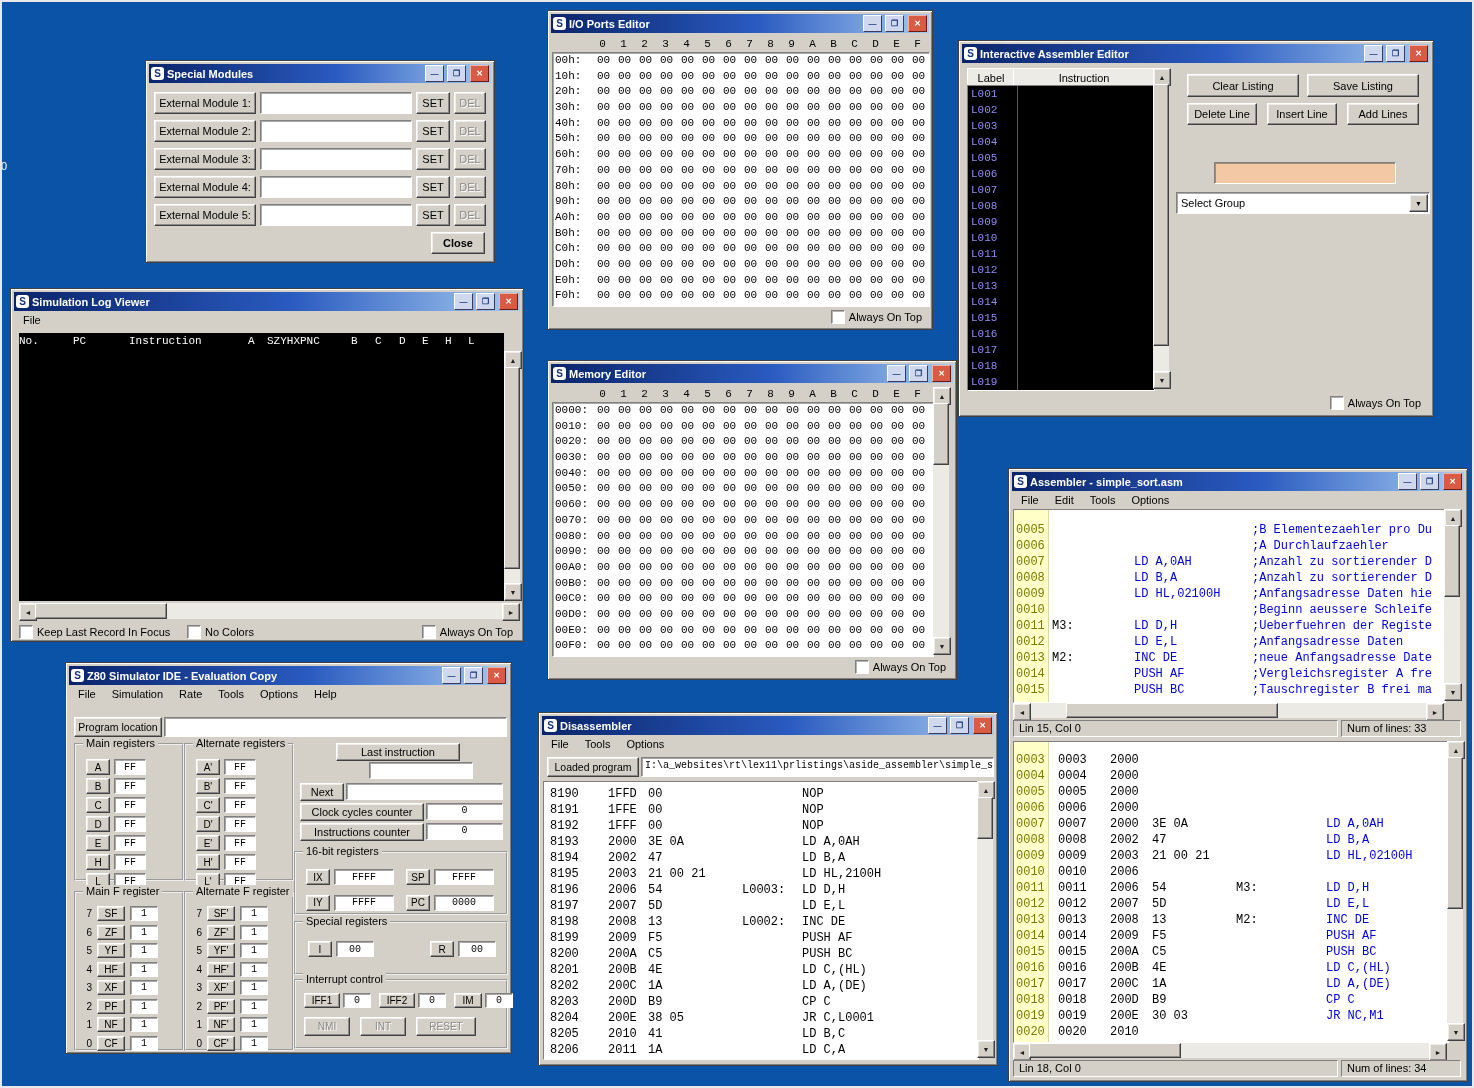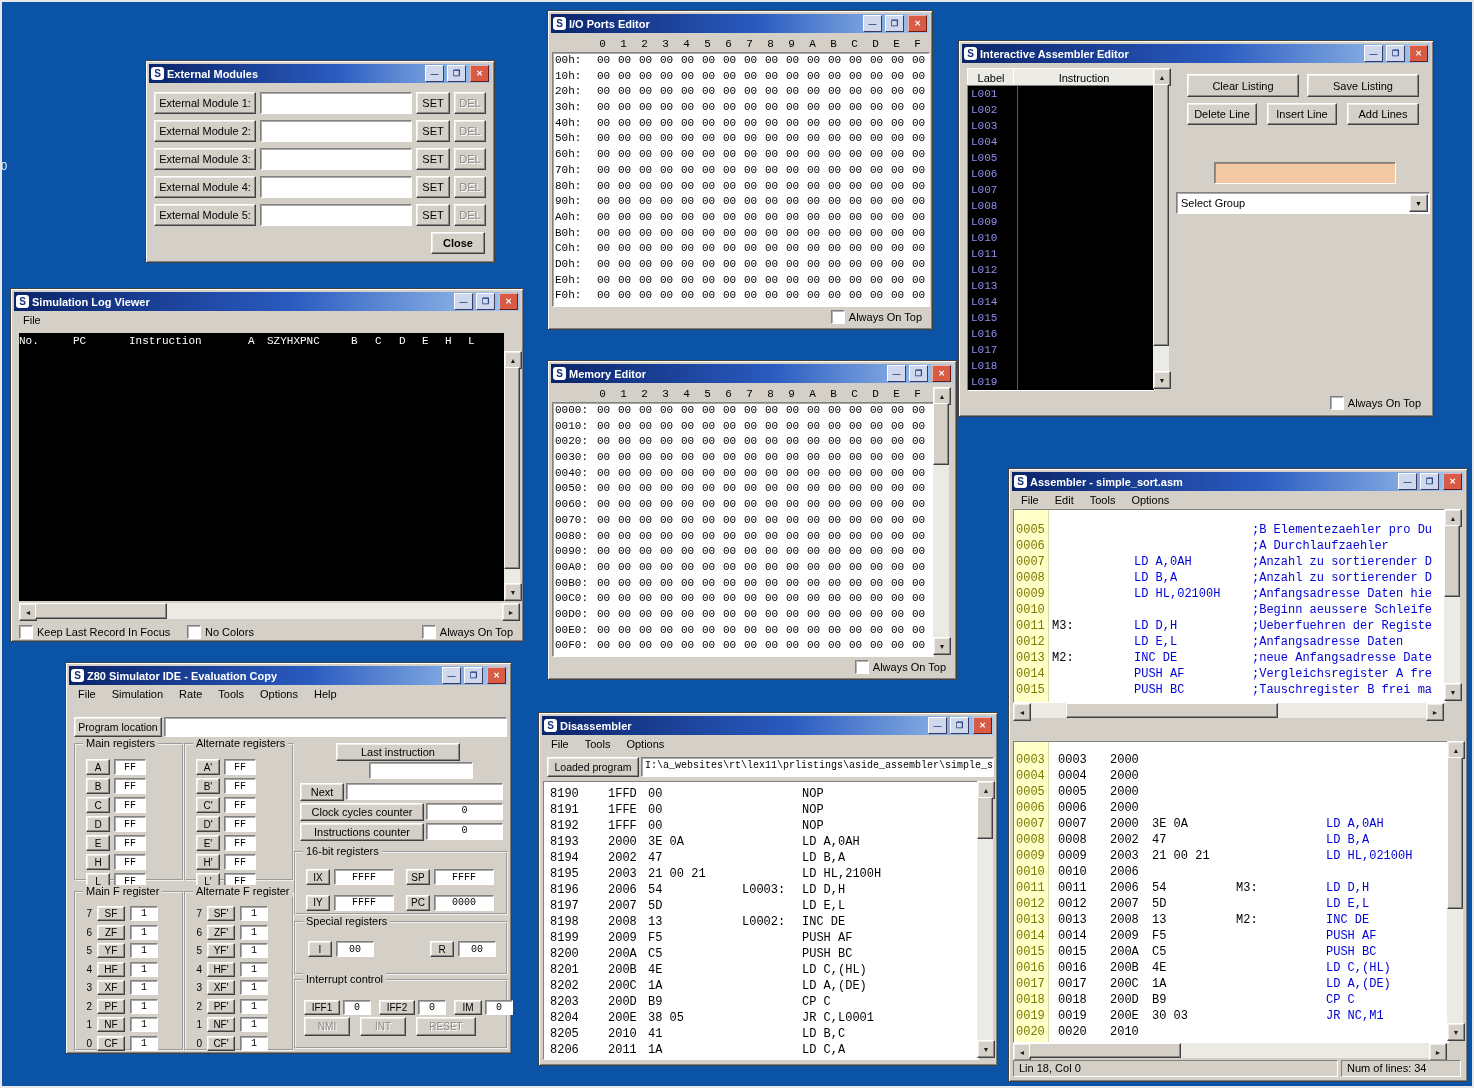--- a/index.html
+++ b/index.html
@@ -121,21 +121,21 @@
 </style>
 </head>
 <body>
 
 <div class="frame"></div>
 <span class="artifact">0</span>
 
 <div class="win" style="left:145px;top:60px;width:348px;height:201px;">
     <div class="titlebar">
       <span class="win-icon">S</span>
-      <span class="title-text">External Modules</span>
+      <span class="title-text">Special Modules</span>
       <span class="tb-btn">—</span>
       <span class="tb-btn">❐</span>
       <span class="tb-btn tb-close">✕</span>
     </div>
   <div id="em-rows" style="position:absolute;left:8px;right:8px;top:31px;">
       <div class="em-row">
         <div class="btn rel em-label">External Module 1:</div>
         <div class="field rel em-input"></div>
         <div class="btn rel em-set">SET</div>
         <div class="btn rel em-del dis">DEL</div>
@@ -1049,20 +1049,24 @@
   <div class="sb sb-v" style="left:435px;top:40px;width:16px;height:192px;">
       <div class="sb-btn" style="top: 0px; left: 0px;">▲</div>
       <div class="sb-thumb" style="left: 0px; right: 0px; top: 16px; height: 70px;"></div>
       <div class="sb-btn" style="bottom: 0px; left: 0px;">▼</div>
     </div>
   <div class="sb sb-h" style="left:4px;top:234px;width:431px;height:15px;">
       <div class="sb-btn" style="left: 0px; top: 0px;">◄</div>
       <div class="sb-thumb" style="top: 0px; bottom: 0px; left: 53px; width: 210px;"></div>
       <div class="sb-btn" style="right: 0px; top: 0px;">►</div>
     </div>
+  <div class="statusbar" style="left:4px;top:251px;right:6px;">
+    <div class="status-cell" style="flex:1;">Lin 15, Col 0</div>
+    <div class="status-cell" style="width:108px;">Num of lines: 33</div>
+  </div>
 
   <div class="code-pane" style="left:4px;top:272px;width:434px;height:300px;">
     <div class="gutter"></div>
     <div id="asm-lst" style="position:absolute;left:0;right:0;top:10px;">
         <div class="code-row"><span class="ln">0003</span><span class="l-n2">0003</span><span class="l-addr">2000</span></div>
         <div class="code-row"><span class="ln">0004</span><span class="l-n2">0004</span><span class="l-addr">2000</span></div>
         <div class="code-row"><span class="ln">0005</span><span class="l-n2">0005</span><span class="l-addr">2000</span></div>
         <div class="code-row"><span class="ln">0006</span><span class="l-n2">0006</span><span class="l-addr">2000</span></div>
         <div class="code-row"><span class="ln">0007</span><span class="l-n2">0007</span><span class="l-addr">2000</span><span class="l-bytes">3E 0A</span><span class="l-code">LD A,0AH</span></div>
         <div class="code-row"><span class="ln">0008</span><span class="l-n2">0008</span><span class="l-addr">2002</span><span class="l-bytes">47</span><span class="l-code">LD B,A</span></div>
@@ -1323,21 +1327,21 @@
     <div id="int-flags" class="int-flags">
         <div class="int-cell">
           <div class="btn flag-btn" style="width: 34px;">IFF1</div>
           <div class="field flag-val mono">0</div>
         </div>
         <div class="int-cell">
           <div class="btn flag-btn" style="width: 34px;">IFF2</div>
           <div class="field flag-val mono">0</div>
         </div>
         <div class="int-cell">
-          <div class="btn flag-btn" style="width: 26px; margin-top: 7px;">IM</div>
+          <div class="btn flag-btn" style="width: 26px;">IM</div>
           <div class="field flag-val mono">0</div>
         </div>
       </div>
     <div id="int-buttons" class="int-buttons">
         <div class="btn dis int-btn" style="width: 44px;">NMI</div>
         <div class="btn dis int-btn" style="width: 44px;">INT</div>
         <div class="btn dis int-btn" style="width: 58px;">RESET</div>
       </div>
   </div>
 </div>

